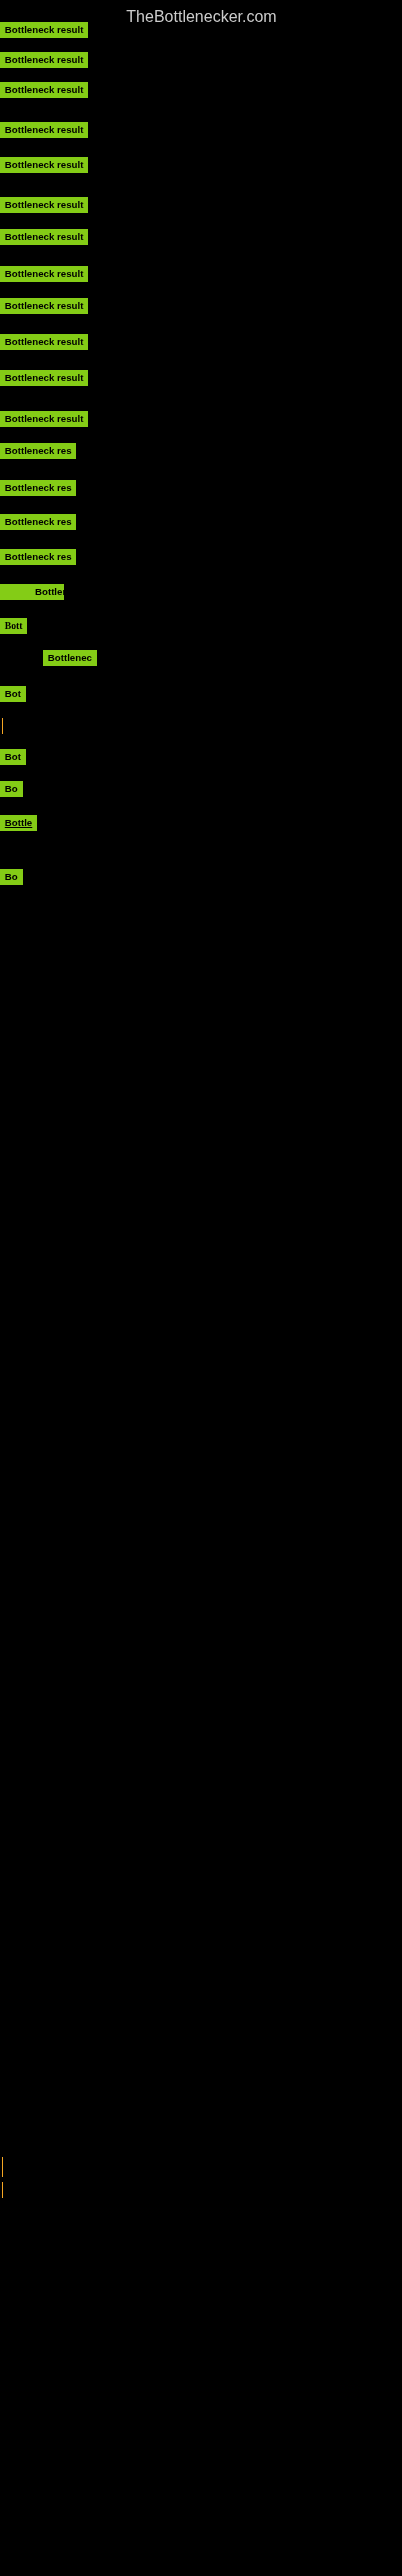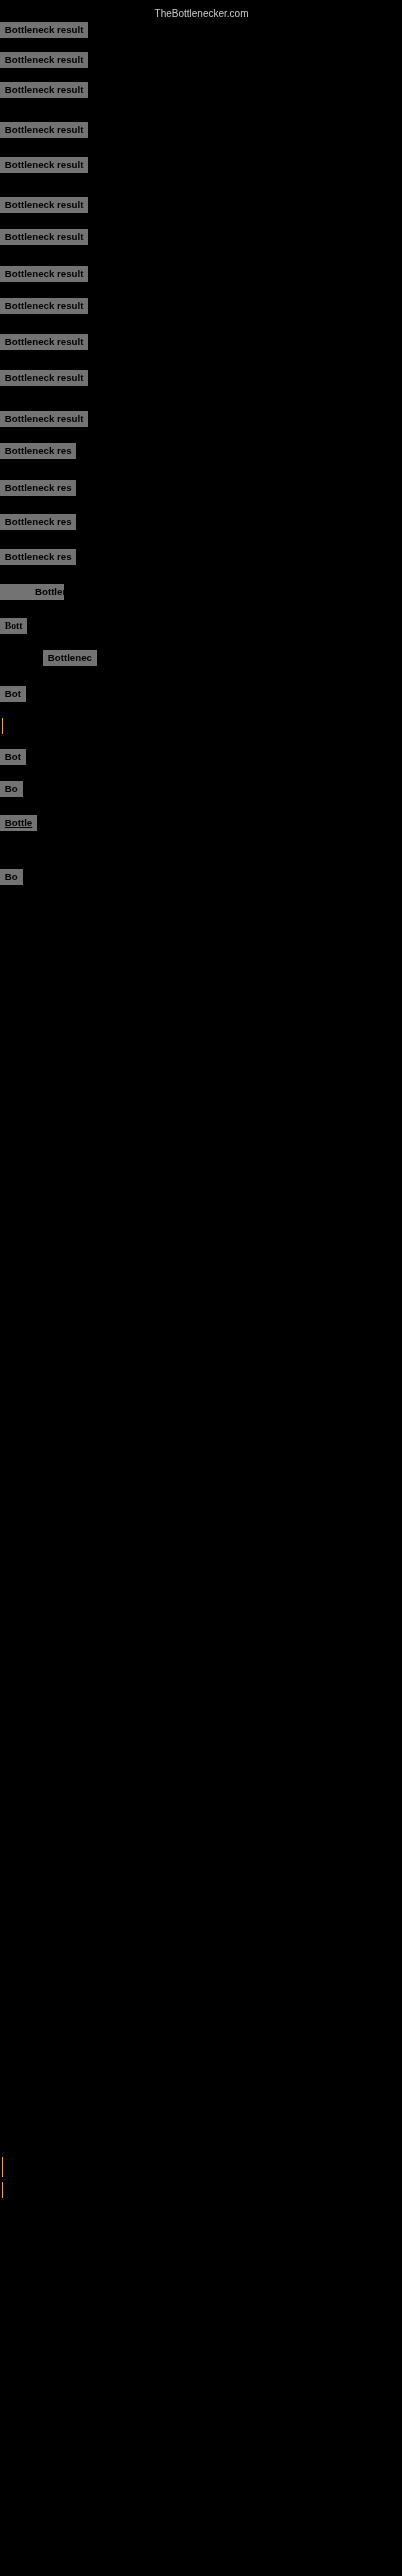--- a/index.html
+++ b/index.html
@@ -12,31 +12,31 @@
       background-color: #000;
       width: 403px;
       min-height: 2576px;
       font-family: Arial, sans-serif;
       position: relative;
     }
 
     .site-title {
       text-align: center;
       color: #ccc;
-      font-size: 10px;
+      font-size: 16px;
       padding: 4.8px 0;
       position: absolute;
       top: 3.2px;
       left: 0;
       right: 0;
     }
 
     .bottleneck-badge {
       display: inline-block;
-      background-color: #737373;
+      background-color: #84cc16;
       color: #000;
       font-size: 9.7px;
       font-weight: bold;
       padding: 2.4px 4.8px;
       position: absolute;
       left: 0;
       white-space: nowrap;
       overflow: hidden;
     }
 

